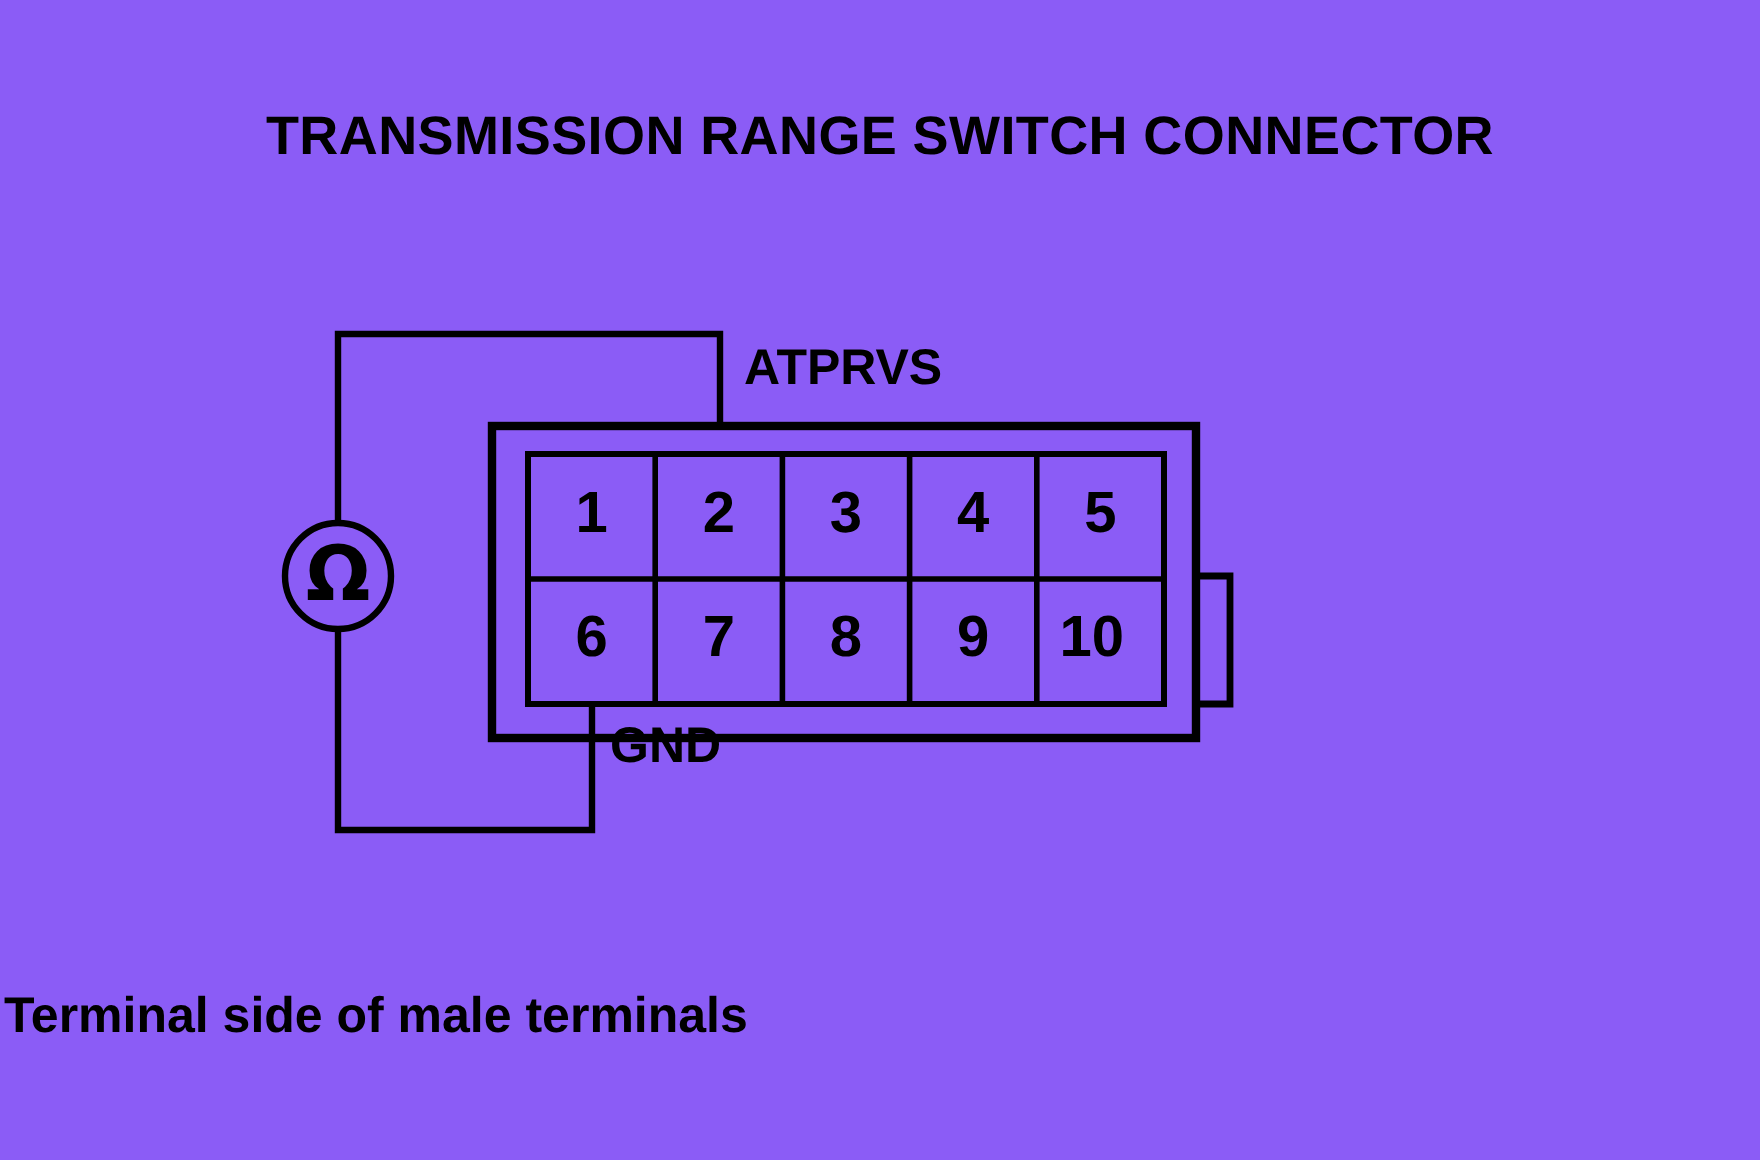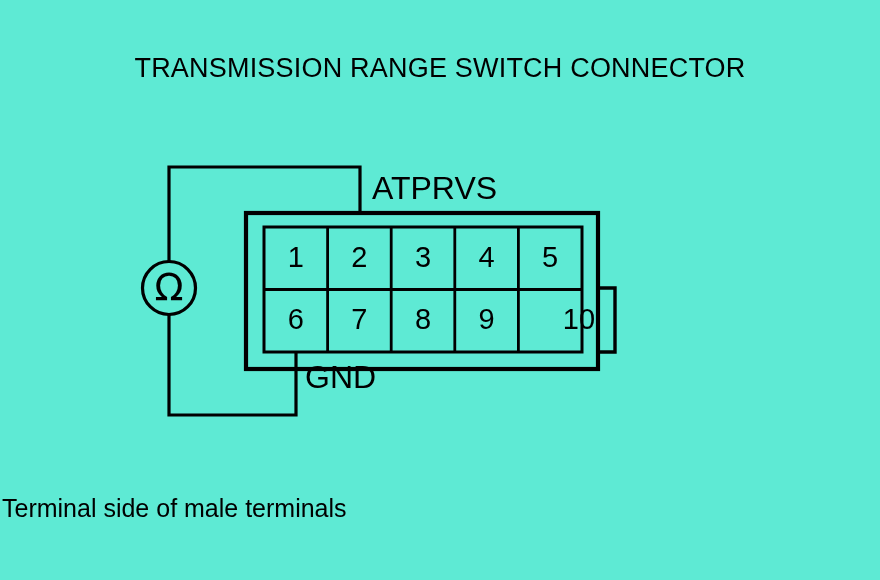--- a/index.html
+++ b/index.html
@@ -8,22 +8,23 @@
     background: #ffffff;
   }
   body {
     font-family: "Liberation Sans", sans-serif;
     color: #000000;
   }
   #page {
     position: relative;
     width: 880px;
     height: 580px;
-    background: #5eead4;
+    background: #8b5cf6;
     overflow: hidden;
+    font-weight: bold;
   }
   #diagram-svg {
     position: absolute;
     left: 0;
     top: 0;
     width: 880px;
     height: 580px;
   }
   .title-text {
     position: absolute;
@@ -38,21 +39,21 @@
   .caption-text {
     position: absolute;
     left: 2px;
     top: 494px;
     width: 880px;
     font-size: 25px;
     white-space: nowrap;
   }
   .lead-label {
     position: absolute;
-    font-size: 32px;
+    font-size: 25px;
     white-space: nowrap;
   }
   #label-atprvs {
     left: 372px;
     top: 170px;
   }
   #label-gnd {
     left: 305px;
     top: 359px;
   }
@@ -103,17 +104,17 @@
   <div class="pin-number" style="left:264px; top:243px; width:63.6px;">1</div>
   <div class="pin-number" style="left:327.6px; top:243px; width:63.6px;">2</div>
   <div class="pin-number" style="left:391.2px; top:243px; width:63.6px;">3</div>
   <div class="pin-number" style="left:454.8px; top:243px; width:63.6px;">4</div>
   <div class="pin-number" style="left:518.4px; top:243px; width:63.6px;">5</div>
 
   <div class="pin-number" style="left:264px; top:305px; width:63.6px;">6</div>
   <div class="pin-number" style="left:327.6px; top:305px; width:63.6px;">7</div>
   <div class="pin-number" style="left:391.2px; top:305px; width:63.6px;">8</div>
   <div class="pin-number" style="left:454.8px; top:305px; width:63.6px;">9</div>
-  <div class="pin-number" style="left:518.4px; top:305px; width:55px;margin-left:33px;">10</div>
+  <div class="pin-number" style="left:518.4px; top:305px; width:55px;">10</div>
 
   <div class="caption-text">Terminal side of male terminals</div>
 
 </div>
 
 </body></html>

